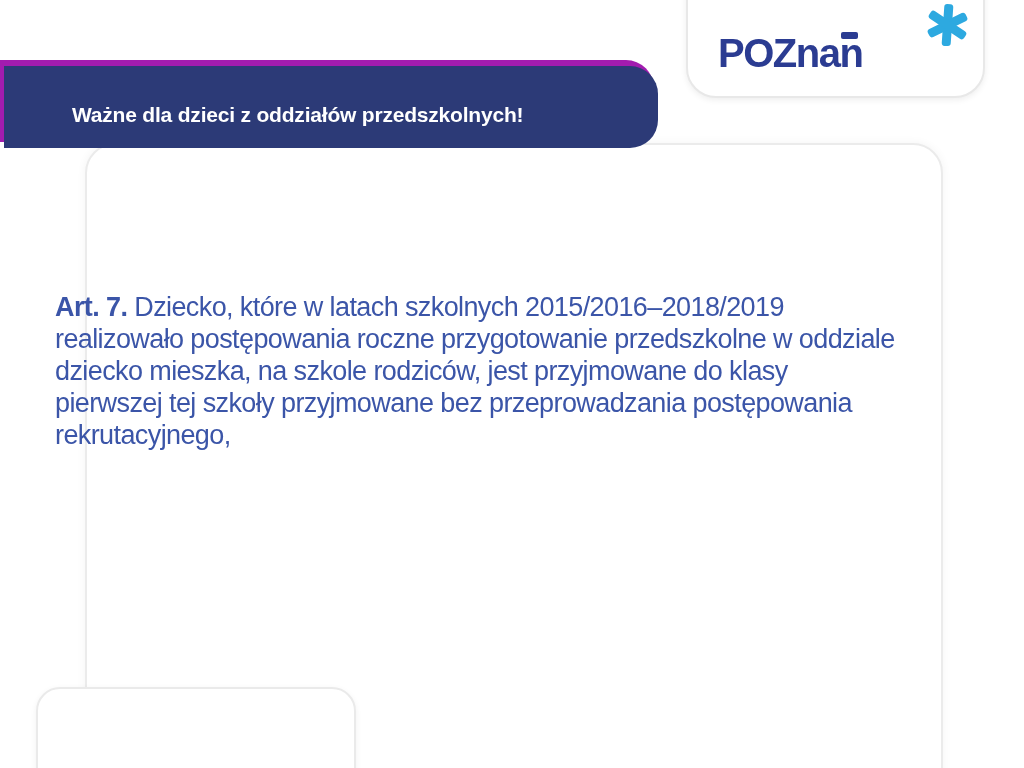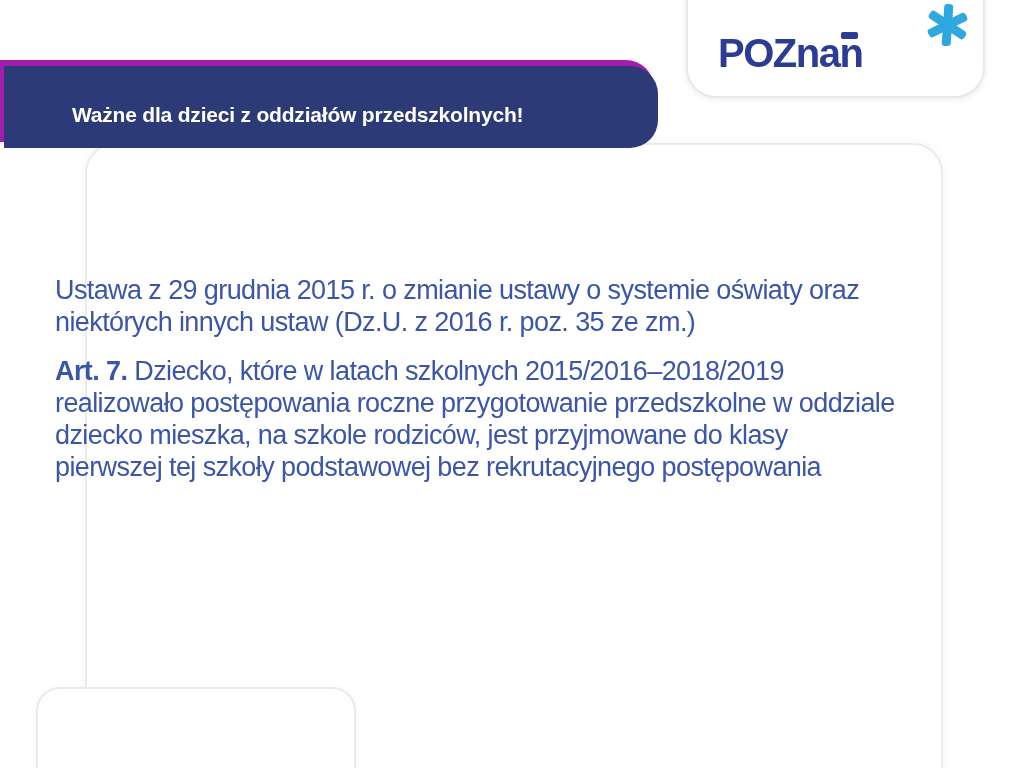--- a/index.html
+++ b/index.html
@@ -142,30 +142,27 @@
   </div>
 </div>
 
 <div class="banner">
   <div class="banner-title">Ważne dla dzieci z oddziałów przedszkolnych!</div>
 </div>
 
 <div class="main-card"></div>
 
 <div class="content">
-  <div class="para1">
-      <div class="line">Ustawa z 29 grudnia 2015 r. o zmianie ustawy o systemie oświaty oraz</div>
-      <div class="line">niektórych innych ustaw (Dz.U. z 2016 r. poz. 35 ze zm.)</div>
-    </div>
   <div class="para2">
     <div class="line">
       <span class="bold-label">Art. 7.</span>
       <span>Dziecko, które w latach szkolnych 2015/2016–2018/2019</span>
     </div>
     <div>
         <div class="line">realizowało postępowania roczne przygotowanie przedszkolne w oddziale</div>
         <div class="line">dziecko mieszka, na szkole rodziców, jest przyjmowane do klasy</div>
-        <div class="line">pierwszej tej szkoły podstawowej bez rekrutacyjnego postępowania</div>
+        <div class="line">pierwszej tej szkoły przyjmowane bez przeprowadzania postępowania</div>
+        <div class="line">rekrutacyjnego,</div>
       </div>
   </div>
 </div>
 
 <div class="small-card"></div>
 
 </body></html>

